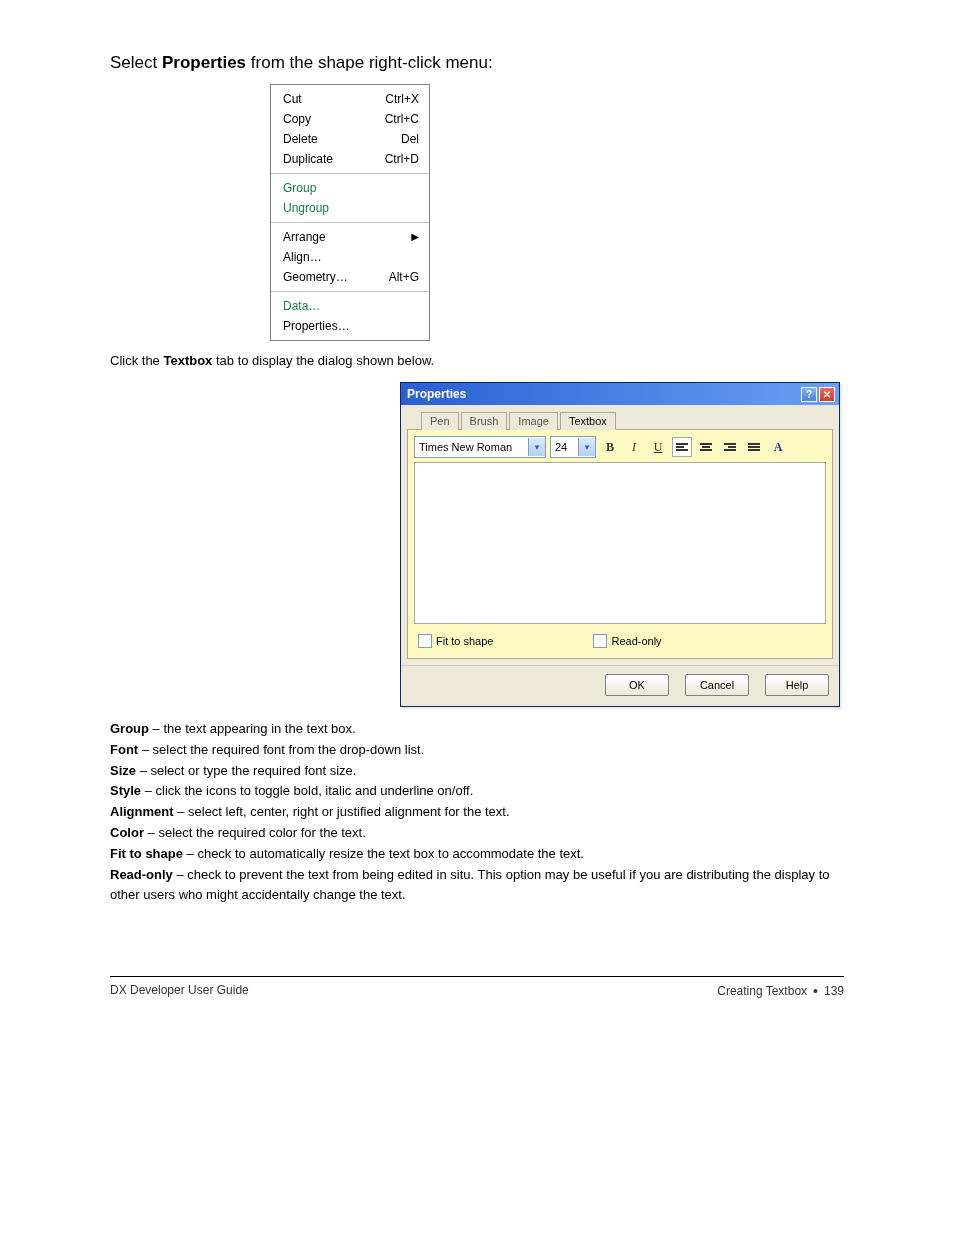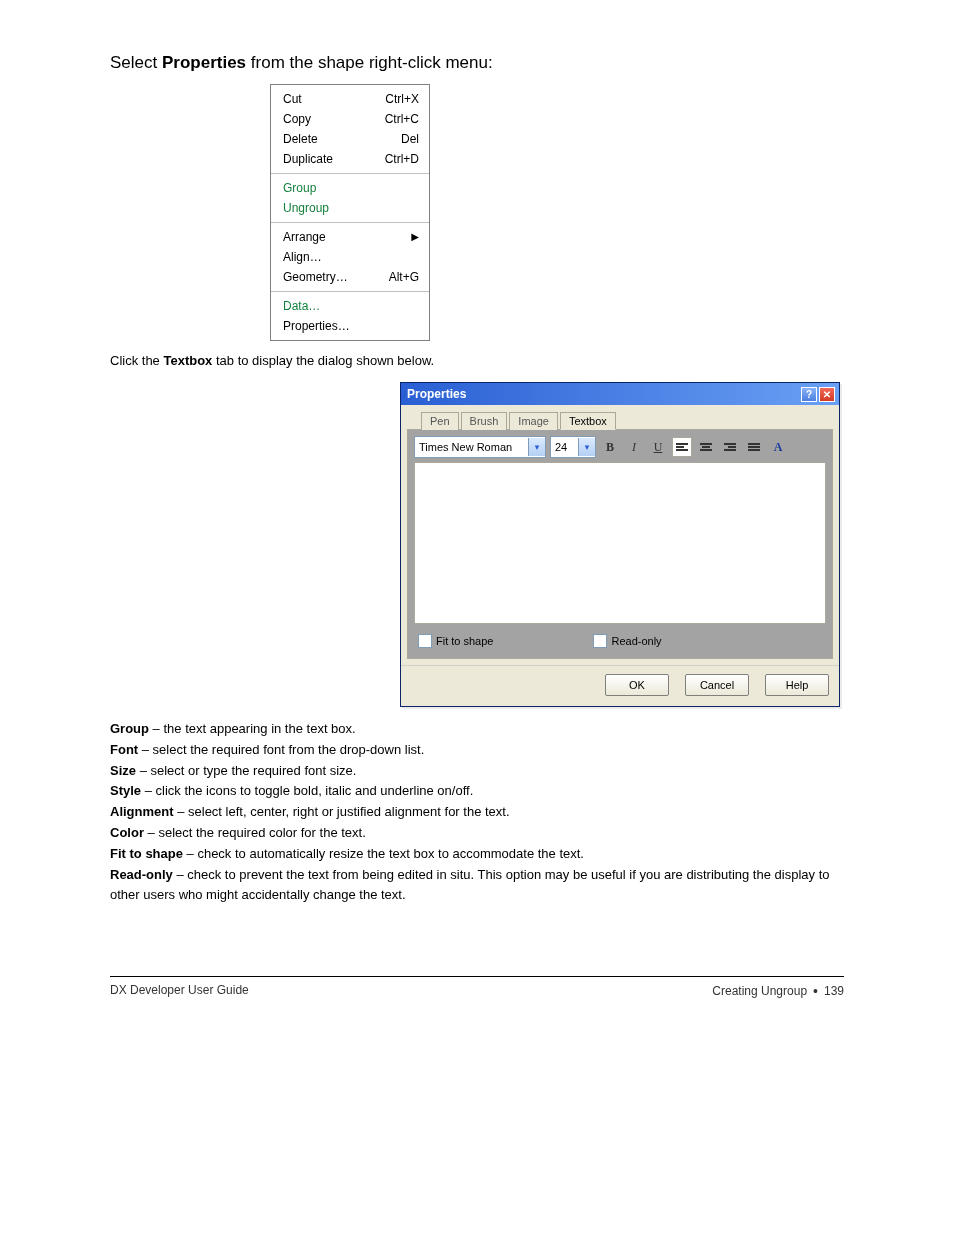--- a/index.html
+++ b/index.html
@@ -107,21 +107,21 @@
     background: #ece9d8;
     border-bottom: 1px solid #ece9d8;
     color: #000;
     z-index: 2;
   }
 
   .tab-panel {
     border: 1px solid #aca899;
     margin: 0 6px 6px 6px;
     padding: 6px;
-    background: #a3a3a3;
+    background: #fef9c3;
   }
 
   .toolbar-row {
     display:flex;
     align-items:center;
     gap: 4px;
   }
   .combo {
     display:flex;
     align-items:center;
@@ -382,19 +382,19 @@
     <div><span class="field-label">Alignment</span><span> – select left, center, right or justified alignment for the text.</span></div>
     <div><span class="field-label">Color</span><span> – select the required color for the text.</span></div>
     <div><span class="field-label">Fit to shape</span><span> – check to automatically resize the text box to accommodate the text.</span></div>
     <div><span class="field-label">Read-only</span><span> – check to prevent the text from being edited in situ. This option may be useful if you are distributing the display to other users who might accidentally change the text.</span></div>
   </div>
 
   <hr class="divider">
   <div class="footer-row">
     <span>DX Developer User Guide</span>
     <span class="footer-right">
-      <span>Creating Ungroup </span>
+      <span>Creating Textbox </span>
       <span class="footer-dot">•</span>
       <span> 139</span>
     </span>
   </div>
 
 </div>
 
 </body></html>

